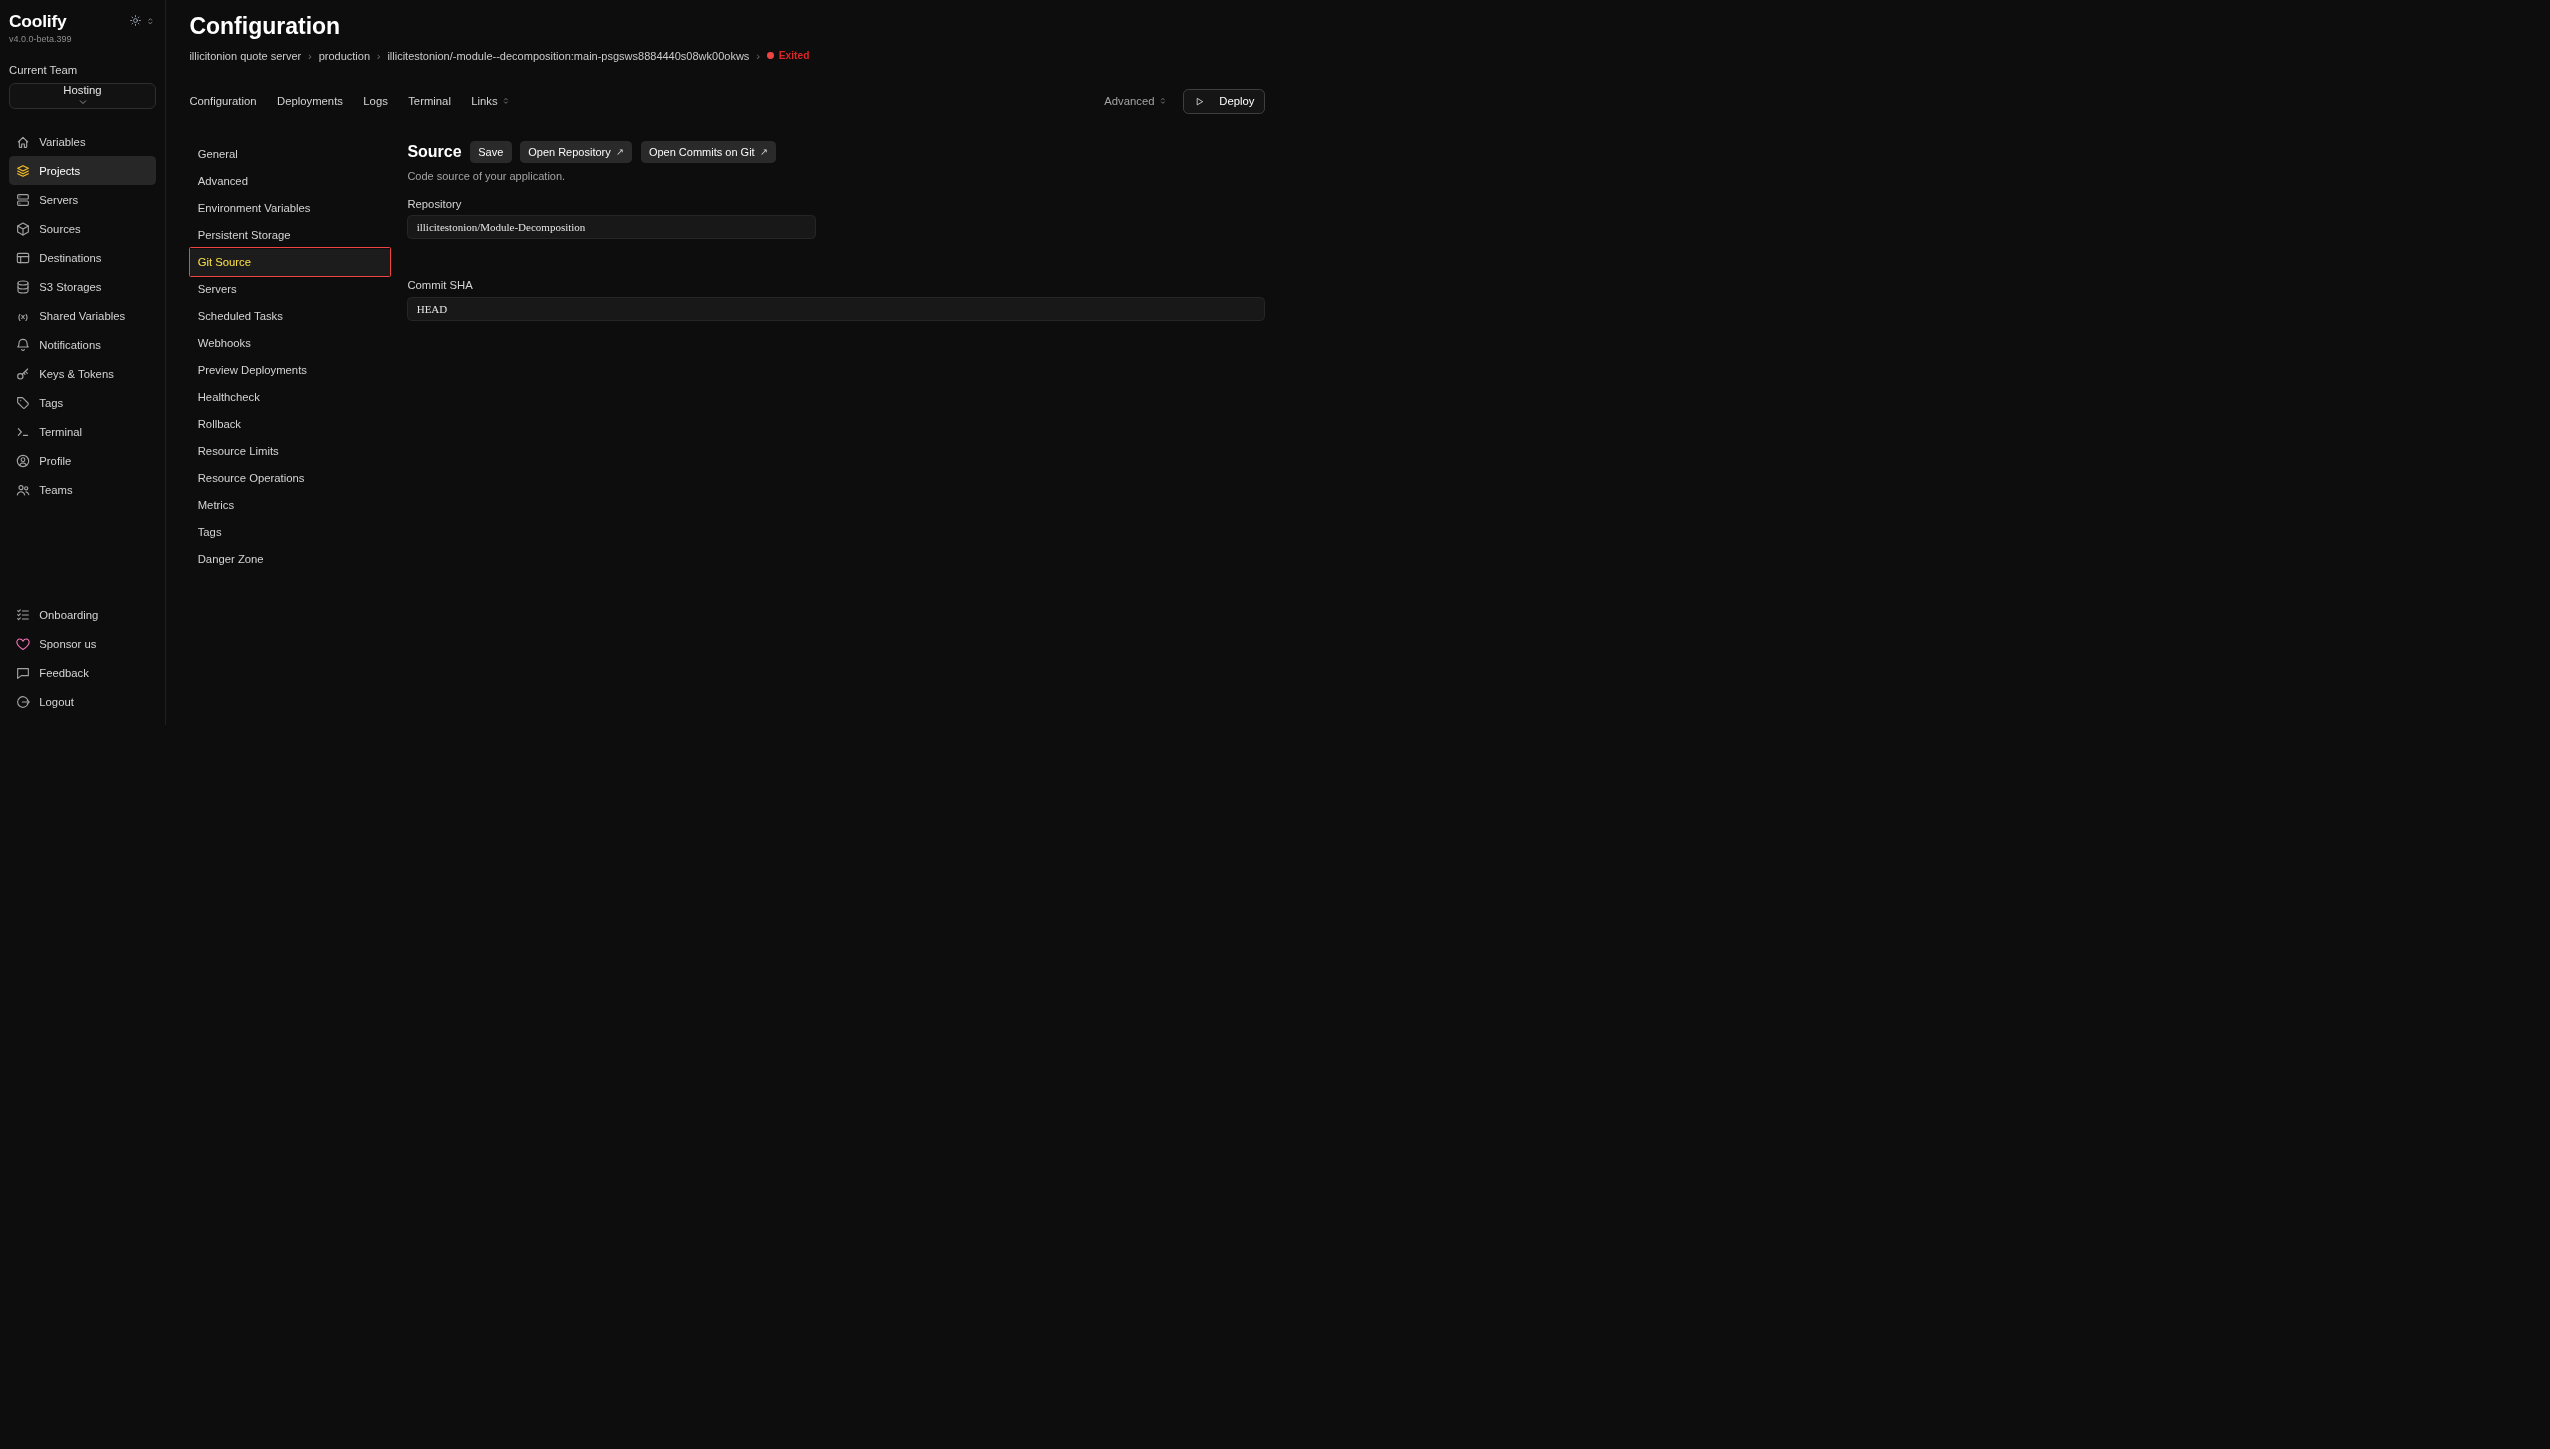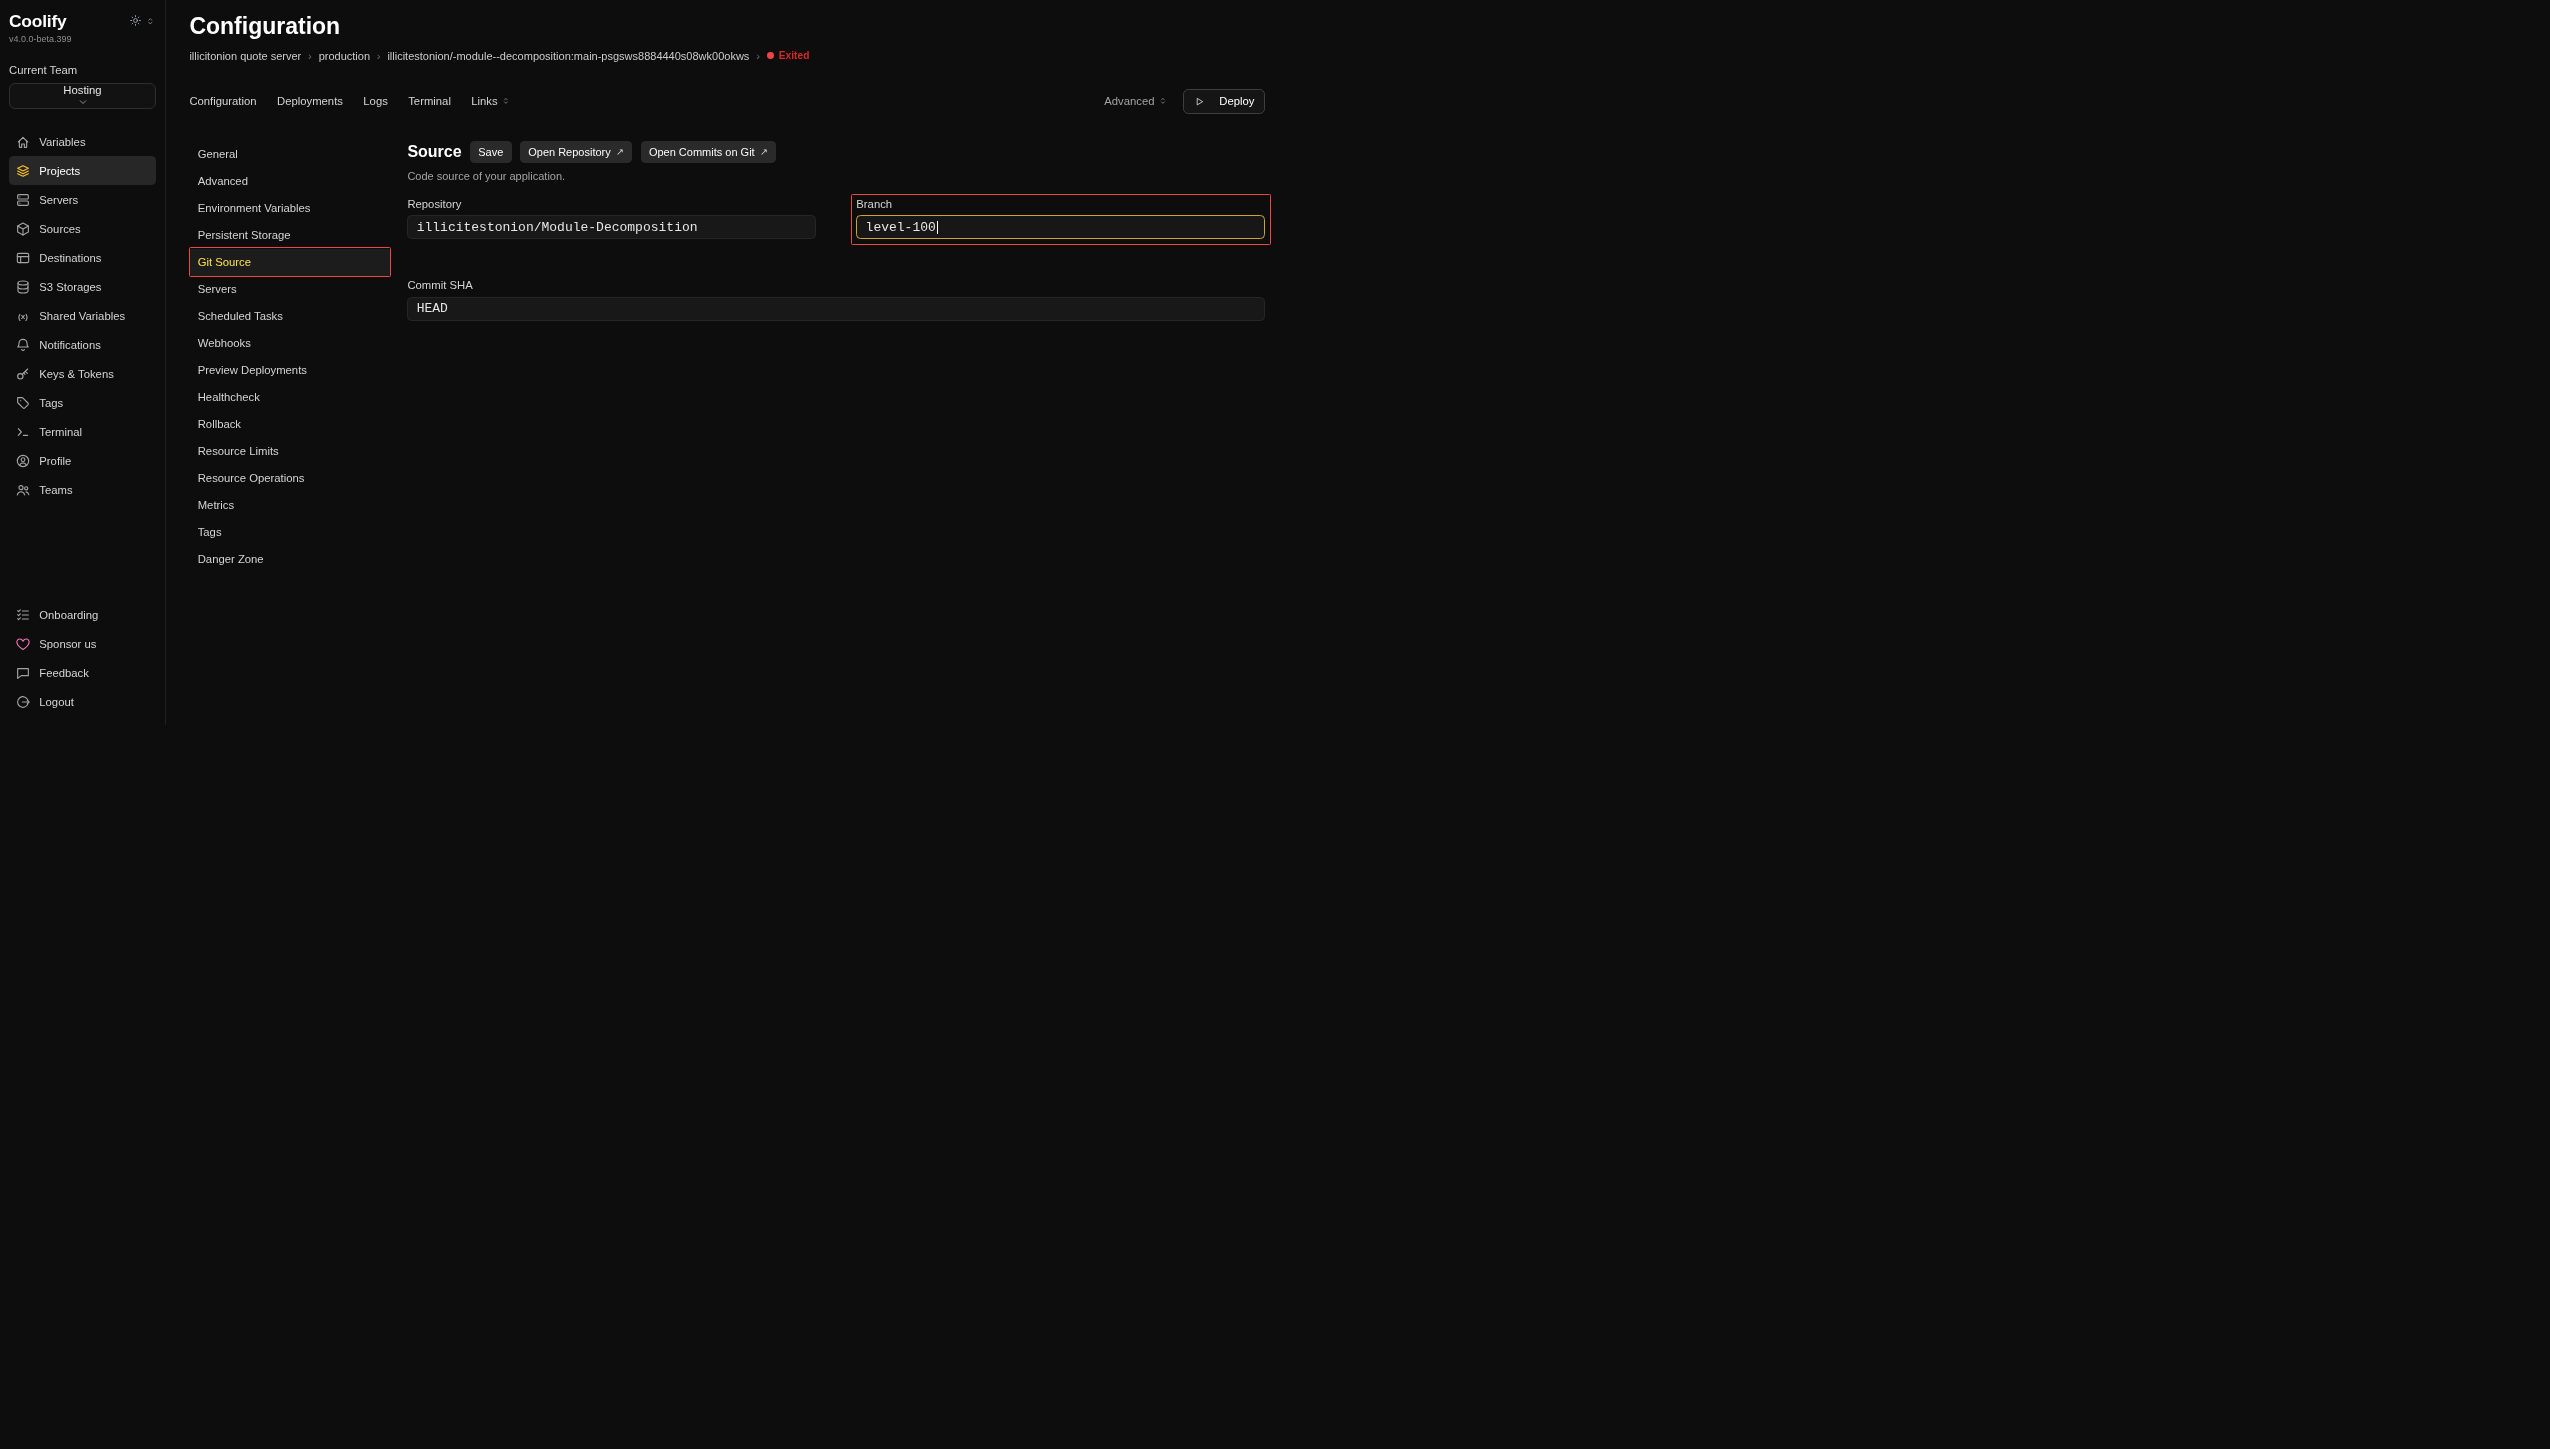--- a/index.html
+++ b/index.html
@@ -101,21 +101,21 @@
   .btn .ext { font-size: 9.5px; color: #d4d4d4; }
   .form-desc { margin-top: 6.8px; font-size: 11px; color: #a3a3a3; }
 
   .fields { margin-top: 16.6px; display: grid; grid-template-columns: 1fr 1fr; column-gap: 11.3px; row-gap: 8.3px; gap: 40px; }
   .field { display: flex; flex-direction: column; position: relative; }
   .field.full { grid-column: 1 / 3; }
   .field label { font-size: 11.3px; color: #d4d4d4; margin-bottom: 5.3px; }
   .input {
     height: 24px; width: 100%;
     background: #181818; border: 0.8px solid #262626; border-radius: 4.5px;
-    padding: 0 8.3px; color: #e5e5e5; font-size: 13px; font-family: Liberation Mono, monospace;
+    padding: 0 8.3px; color: #e5e5e5; font-size: 11px; font-family: Liberation Serif, serif;
   }
   .fake-input { display: flex; align-items: center; }
   .branch-input { border: 1.5px solid #cfa432; background: #171717; }
   .caret { width: 1.5px; height: 13px; background: #ffffff; margin-left: 0.8px; }
   .branch-annotation {
     position: absolute; inset: -3.8px -5.3px -5.3px -5.3px;
     border: 1.5px solid #ef4444; border-radius: 1.5px; pointer-events: none;
   }
 </style>
 </head>
@@ -517,28 +517,20 @@
         </button>
       </div>
       <div class="form-desc" data-name="section-description">Code source of your application.</div>
 
       <div class="fields">
         <div class="field" data-name="repository-field">
           <label data-name="repository-label">Repository</label>
           <input class="input" data-name="repository-input" value="illicitestonion/Module-Decomposition" style="">
         </div>
 
-        <div class="field" data-name="branch-field">
-          <div class="branch-annotation" data-name="annotation-box-branch"></div>
-          <label data-name="branch-label">Branch</label>
-          <div class="input fake-input branch-input" data-name="branch-input">
-            <span data-name="branch-value">level-100</span>
-            <span class="caret" data-name="text-cursor-icon"></span>
-          </div>
-        </div>
 
         <div class="field full" data-name="commit-sha-field">
           <label data-name="commit-sha-label">Commit SHA</label>
           <input class="input" data-name="commit-sha-input" value="HEAD" style="">
         </div>
       </div>
     </section>
   </div>
 </main>
 

